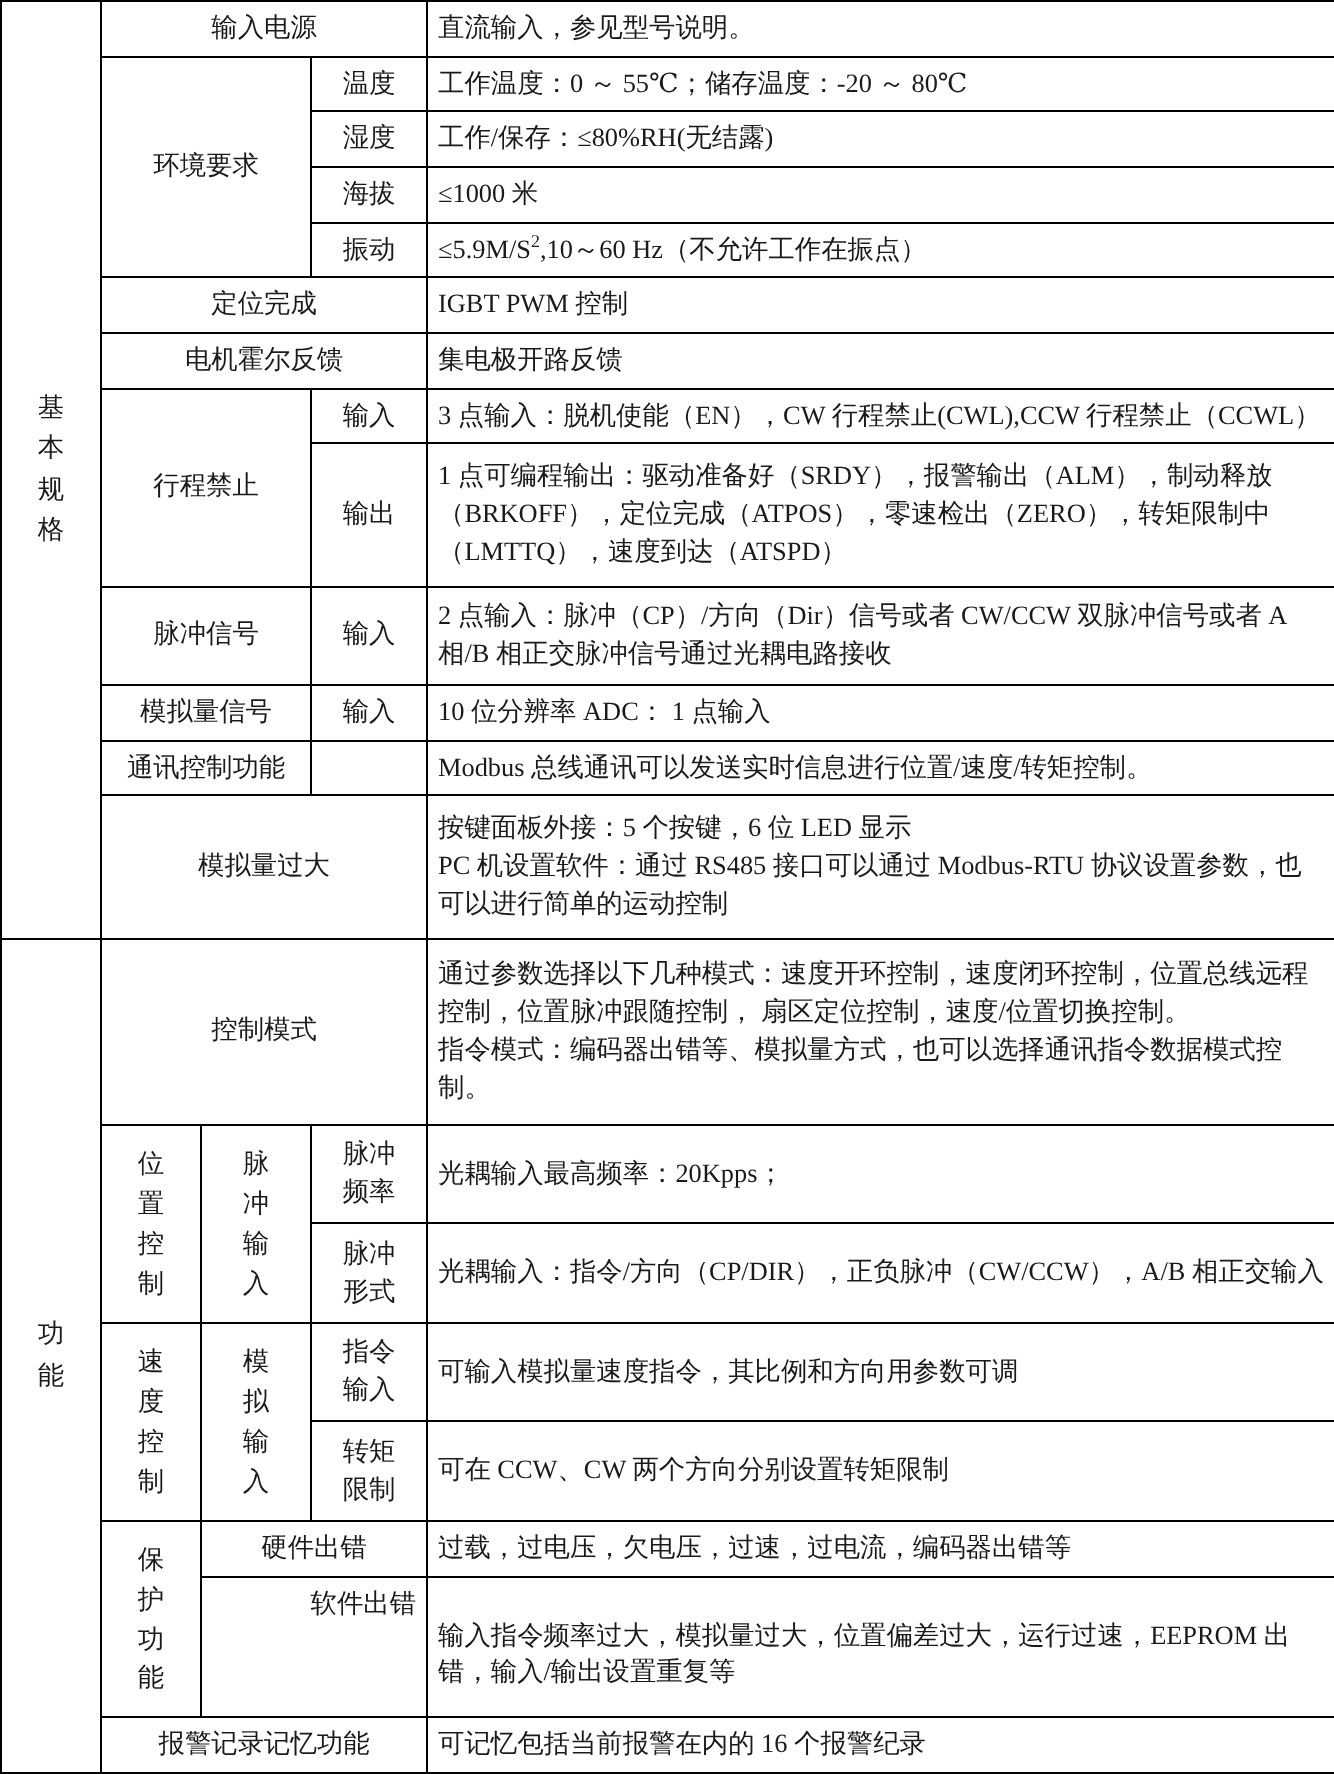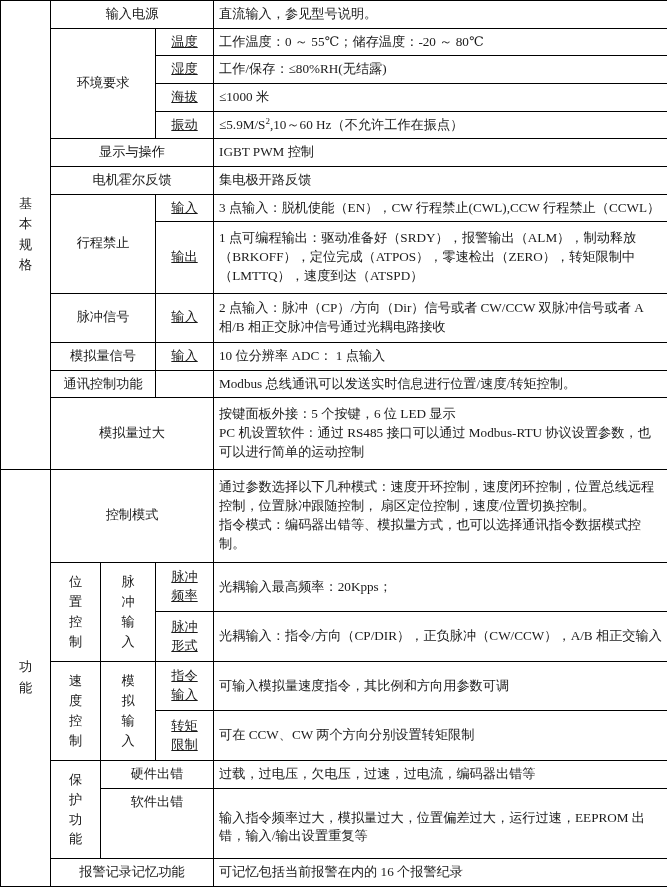--- a/index.html
+++ b/index.html
@@ -44,21 +44,20 @@
     letter-spacing: 0;
   }
   .vchar { display: block; }
   .c-label {
     text-align: center;
     vertical-align: middle;
   }
   .c-sub {
     text-align: center;
     vertical-align: middle;
-    text-decoration: underline;
   }
   .c-val {
     text-align: left;
     vertical-align: middle;
     padding-left: 7px;
     padding-right: 4px;
   }
   .c-val p {
     margin: 0;
   }
@@ -116,21 +115,21 @@
     <tr>
       <td class="c-sub">海拔</td>
       <td class="c-val">≤1000 米</td>
     </tr>
     <tr>
       <td class="c-sub">振动</td>
       <td class="c-val nowrapcell"><span>≤5.9M/S</span><sup>2</sup><span>,10～60 Hz（不允许工作在振点）</span></td>
     </tr>
 
     <tr>
-      <td class="c-label" colspan="3">显示与操作</td>
+      <td class="c-label" colspan="3">定位完成</td>
       <td class="c-val">IGBT PWM 控制</td>
     </tr>
 
     <tr>
       <td class="c-label" colspan="3">电机霍尔反馈</td>
       <td class="c-val">集电极开路反馈</td>
     </tr>
 
     <tr>
       <td class="c-label" colspan="2" rowspan="2">行程禁止</td>
@@ -240,21 +239,21 @@
       <td class="vtext" rowspan="2">
         <span class="vchar">保</span>
         <span class="vchar">护</span>
         <span class="vchar">功</span>
         <span class="vchar">能</span>
       </td>
       <td class="c-label" colspan="2">硬件出错</td>
       <td class="c-val">过载，过电压，欠电压，过速，过电流，编码器出错等</td>
     </tr>
     <tr>
-      <td class="c-label" colspan="2" style="vertical-align:top; padding-top:4px;">软件出错</td>
+      <td class="c-label" colspan="2" style="vertical-align:top; padding-top:4px;text-align:right;">软件出错</td>
       <td class="c-val" style="vertical-align:top; padding-top:20px;">输入指令频率过大，模拟量过大，位置偏差过大，运行过速，EEPROM 出错，输入/输出设置重复等</td>
     </tr>
 
     <tr>
       <td class="c-label" colspan="3">报警记录记忆功能</td>
       <td class="c-val">可记忆包括当前报警在内的 16 个报警纪录</td>
     </tr>
 
   </tbody>
 </table>

